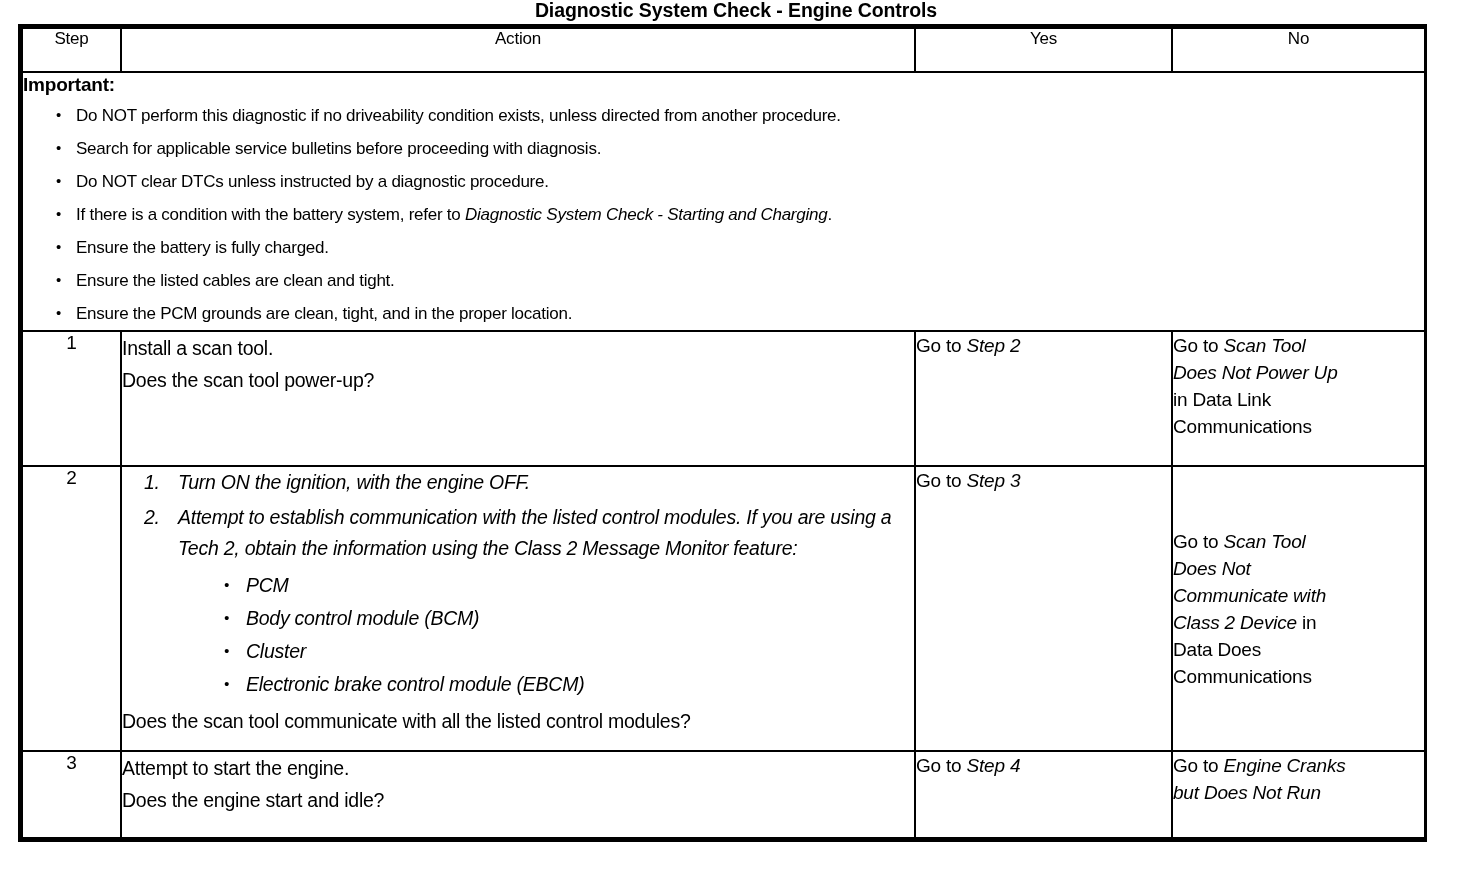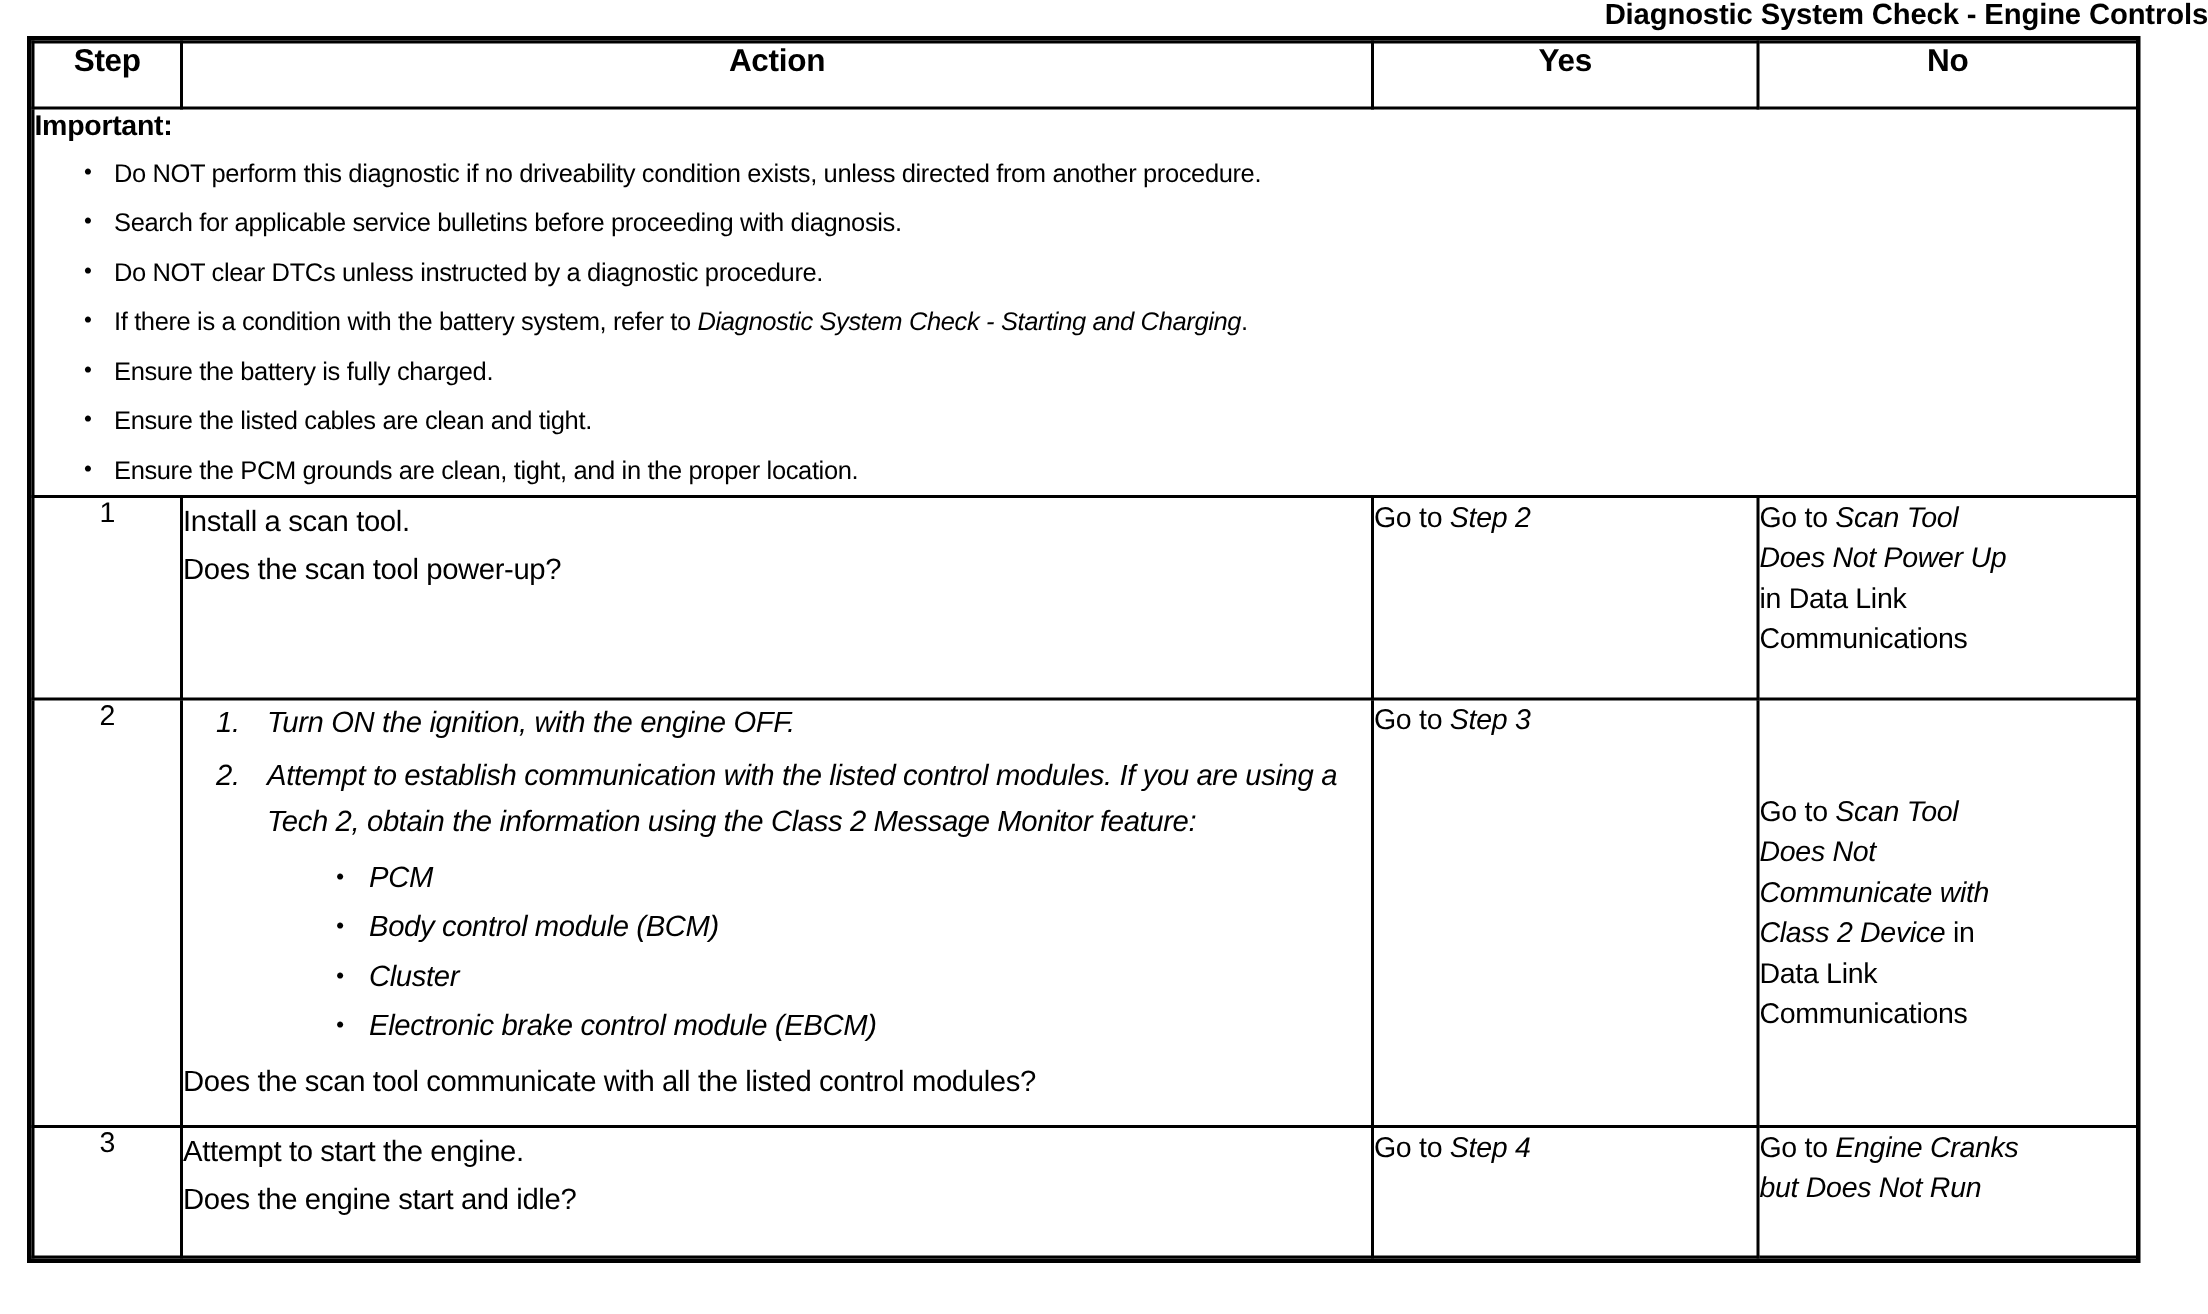--- a/index.html
+++ b/index.html
@@ -21,21 +21,21 @@
     width: 1472px;
     height: 876px;
     box-sizing: border-box;
   }
 
   .doc-title {
     position: absolute;
     left: 0;
     top: -1px;
     width: 1472px;
-    text-align: right;
+    text-align: center;
     font-size: 19.5px;
     font-weight: bold;
     letter-spacing: -0.1px;
     line-height: 22px;
   }
 
   .table-wrap {
     position: absolute;
     left: 18px;
     top: 24px;
@@ -63,22 +63,22 @@
   col.c-step { width: 99px; }
   col.c-action { width: 794px; }
   col.c-yes { width: 257px; }
   col.c-no { width: 253px; }
 
   
   thead th {
     height: 44px;
     text-align: center;
     vertical-align: middle;
-    font-size: 21px;
-    font-weight: bold;
+    font-size: 17px;
+    font-weight: normal;
     letter-spacing: -0.2px;
   }
 
   
   td.important-cell {
     padding: 6px 10px 8px 10px;
   }
   .imp-title {
     font-size: 19px;
     font-weight: bold;
@@ -270,21 +270,21 @@
             <div class="act-tail">Does the scan tool communicate with all the listed control modules?</div>
           </td>
           <td class="yes-cell">
             <span class="nowrap"><span>Go to </span><i>Step 3</i></span>
           </td>
           <td class="no-cell v-middle">
             <div><span>Go to </span><i>Scan Tool</i></div>
             <div><i>Does Not</i></div>
             <div><i>Communicate with</i></div>
             <div><i>Class 2 Device</i><span> in</span></div>
-            <div>Data Link</div>
+            <div>Data Does</div>
             <div>Communications</div>
           </td>
         </tr>
 
         <tr style="height:87px;">
           <td class="step-cell">3</td>
           <td class="action-cell">
             <div class="act-line">Attempt to start the engine.</div>
             <div class="act-line">Does the engine start and idle?</div>
           </td>

